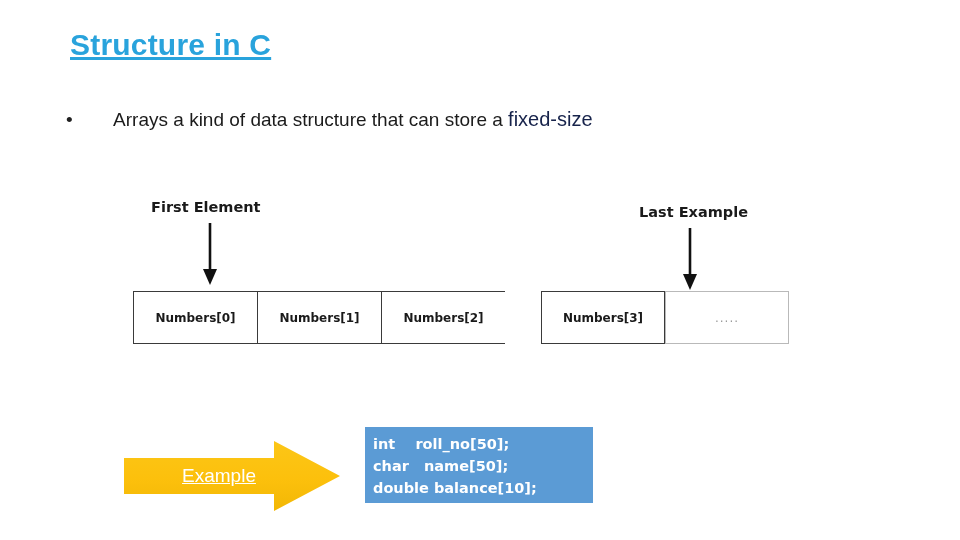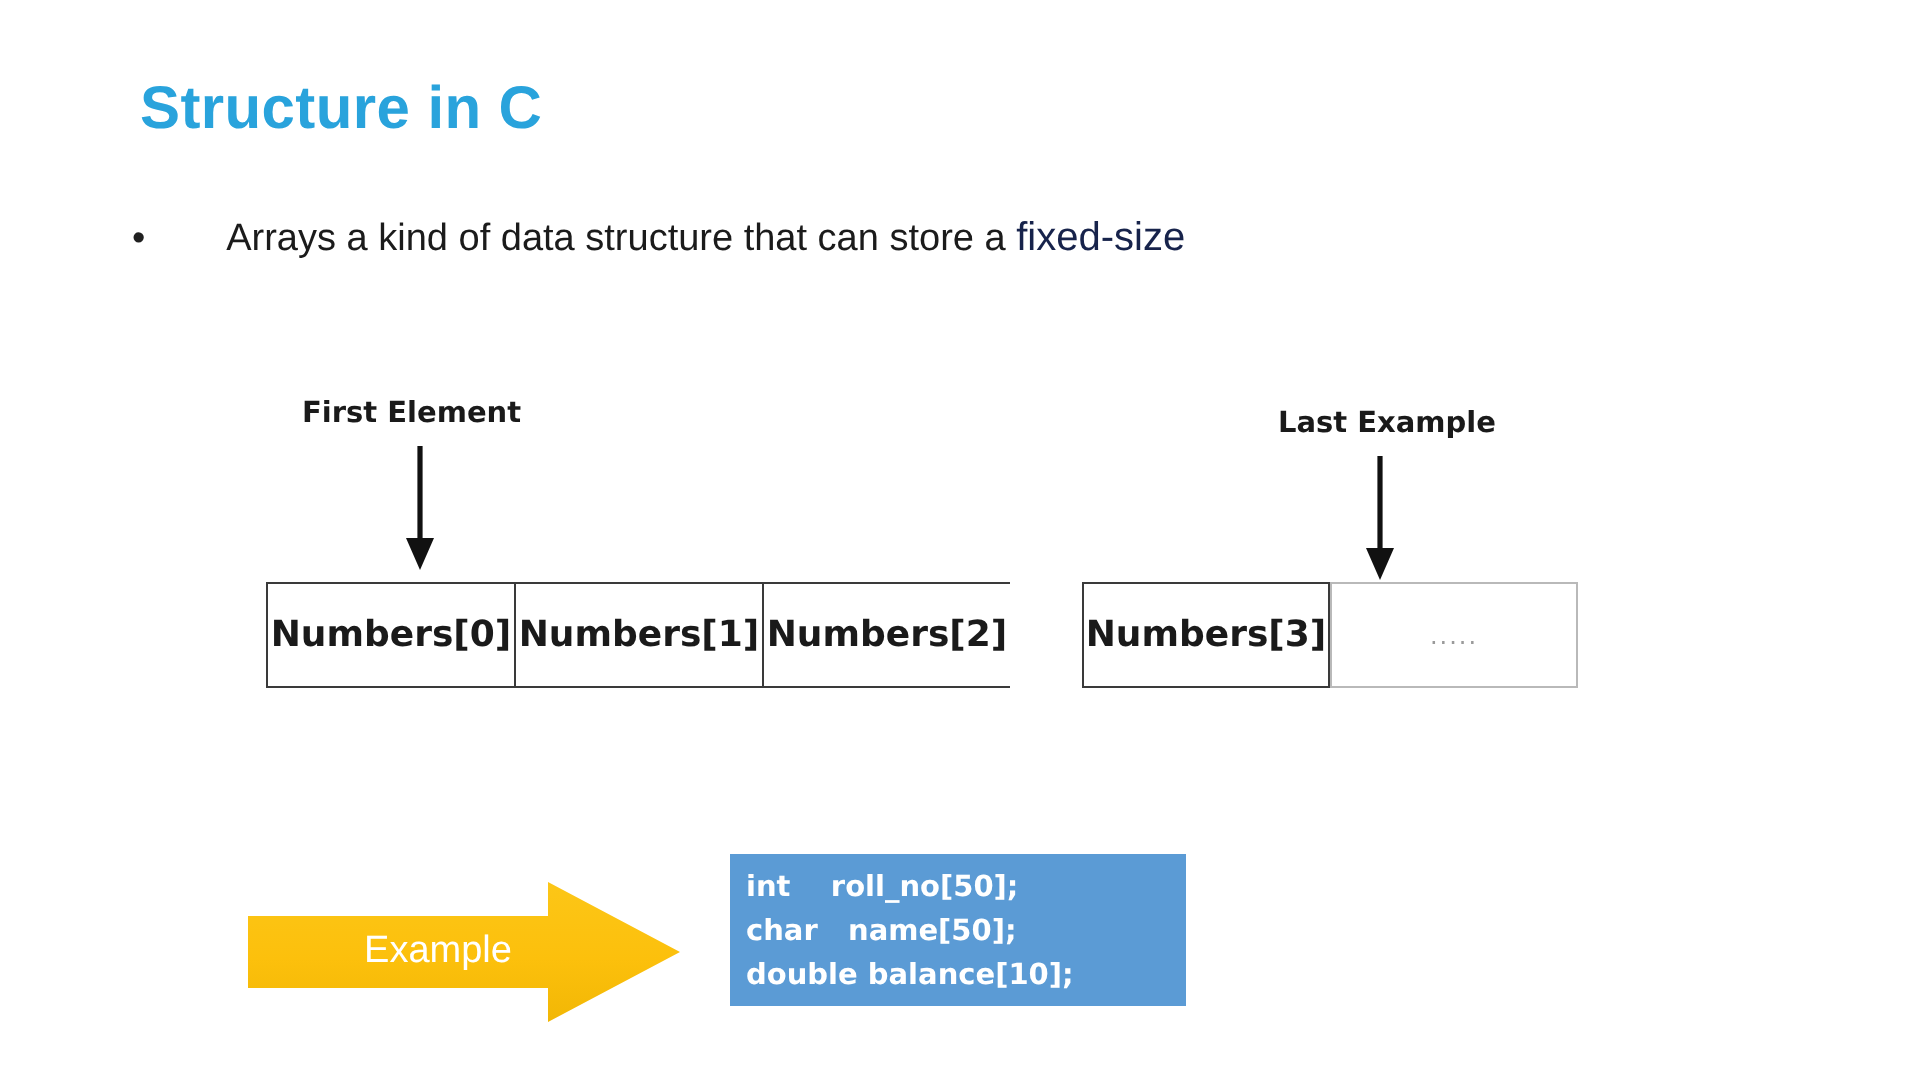--- a/index.html
+++ b/index.html
@@ -19,26 +19,27 @@
     position: absolute;
     inset: 0;
     width: 960px;
     height: 540px;
   }
 
   
   .slide-title {
     position: absolute;
     left: 70px;
-    top: 38px;
+    top: 28px;
     font-size: 30px;
     font-weight: bold;
     color: #29a3dc;
     letter-spacing: 0.2px;
     white-space: nowrap;
+    text-decoration: underline;
   }
 
   
   .bullet-block {
     position: absolute;
     left: 66px;
     top: 106px;
     width: 830px;
   }
   .bullet-line {
@@ -105,21 +106,21 @@
   }
   .array-cell {
     flex: 0 0 124px;
     height: 53px;
     box-sizing: border-box;
     border: 1.6px solid #3a3a3a;
     border-right-width: 0;
     display: flex;
     align-items: center;
     justify-content: center;
-    font-size: 18px;
+    font-size: 12px;
     font-weight: bold;
     color: #1a1a1a;
     font-family: "DejaVu Sans", sans-serif;
     background: #ffffff;
   }
   .array-cell.last-cell {
     border-color: #b9b9b9;
     border-width: 1.2px;
     border-right-width: 1.2px;
     color: #9a9a9a;
@@ -146,20 +147,21 @@
     top: 441px;
     width: 190px;
     height: 70px;
     display: flex;
     align-items: center;
     justify-content: center;
     font-size: 19px;
     color: #ffffff;
     font-weight: normal;
     pointer-events: none;
+    text-decoration: underline;
   }
 
   
   .code-box {
     position: absolute;
     left: 365px;
     top: 427px;
     width: 228px;
     height: 76px;
     background: #5b9bd5;

